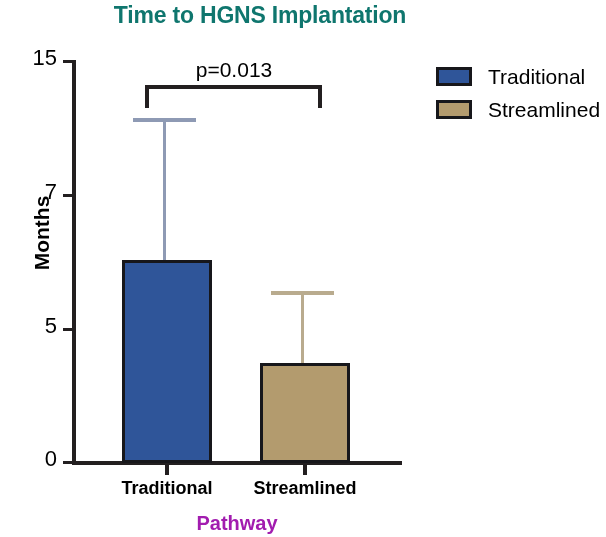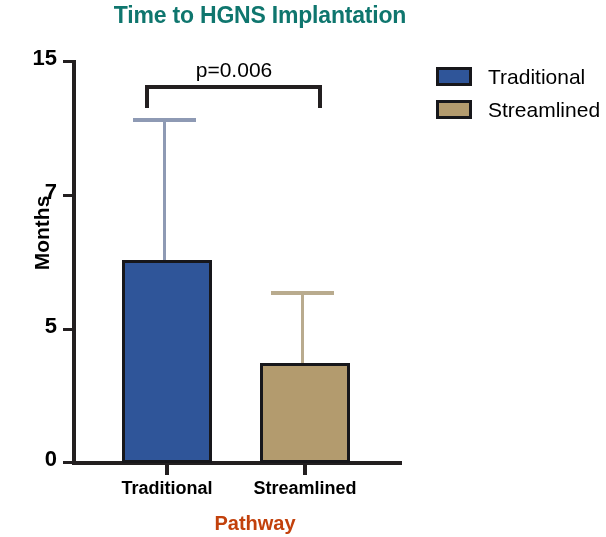--- a/index.html
+++ b/index.html
@@ -64,21 +64,21 @@
     width: 9px;
     height: 3px;
     background: #231f20;
   }
   .ytick-label {
     position: absolute;
     right: 100%;
     margin-right: 6px;
     top: -13px;
     font-size: 22px;
-    font-weight: bold;
+    font-weight: normal;
     color: #000;
     white-space: nowrap;
     line-height: 22px;
   }
   .xtick {
     position: absolute;
     top: 404px;
     width: 4px;
     height: 11px;
     background: #231f20;
@@ -87,27 +87,27 @@
     position: absolute;
     top: 418px;
     font-size: 18px;
     font-weight: bold;
     color: #000;
     white-space: nowrap;
     transform: translateX(-50%);
   }
   .axis-title-x {
     position: absolute;
-    left: 18px;
+    left: 0;
     top: 452px;
     width: 330px;
     text-align: center;
     font-size: 20px;
     font-weight: bold;
-    color: #c2410c;
+    color: #a21caf;
   }
   .axis-title-y {
     position: absolute;
     left: -67px;
     top: 161px;
     font-size: 21px;
     font-weight: bold;
     color: #000;
     transform: rotate(-90deg);
     transform-origin: 50% 50%;
@@ -211,21 +211,21 @@
     <div class="errbar-cap" style="left:61px; top:58px; width:63px; background:#8e9ab4;"></div>
 
     <div class="errbar-line" style="left:229px; top:233px; height:80px; background:#b9ab8e;"></div>
     <div class="errbar-cap" style="left:199px; top:231px; width:63px; background:#b9ab8e;"></div>
 
     <div class="bar" style="left:50px; top:200px; width:90px; height:203px; background:#2F5599;"></div>
 
     <div class="bar" style="left:188px; top:303px; width:90px; height:100px; background:#B39B6E;"></div>
 
     <div class="sig-bracket" style="left:73px; top:25px; width:177px; height:23px;"></div>
-    <div class="sig-label" style="left:162px; top:-2px;">p=0.006</div>
+    <div class="sig-label" style="left:162px; top:-2px;">p=0.013</div>
 
   </div>
 
   <div id="legend">
     <div class="legend-row">
       <span class="legend-swatch" style="background:#2F5599;"></span>
       <span class="legend-label">Traditional</span>
     </div>
     <div class="legend-row">
       <span class="legend-swatch" style="background:#B39B6E;"></span>

